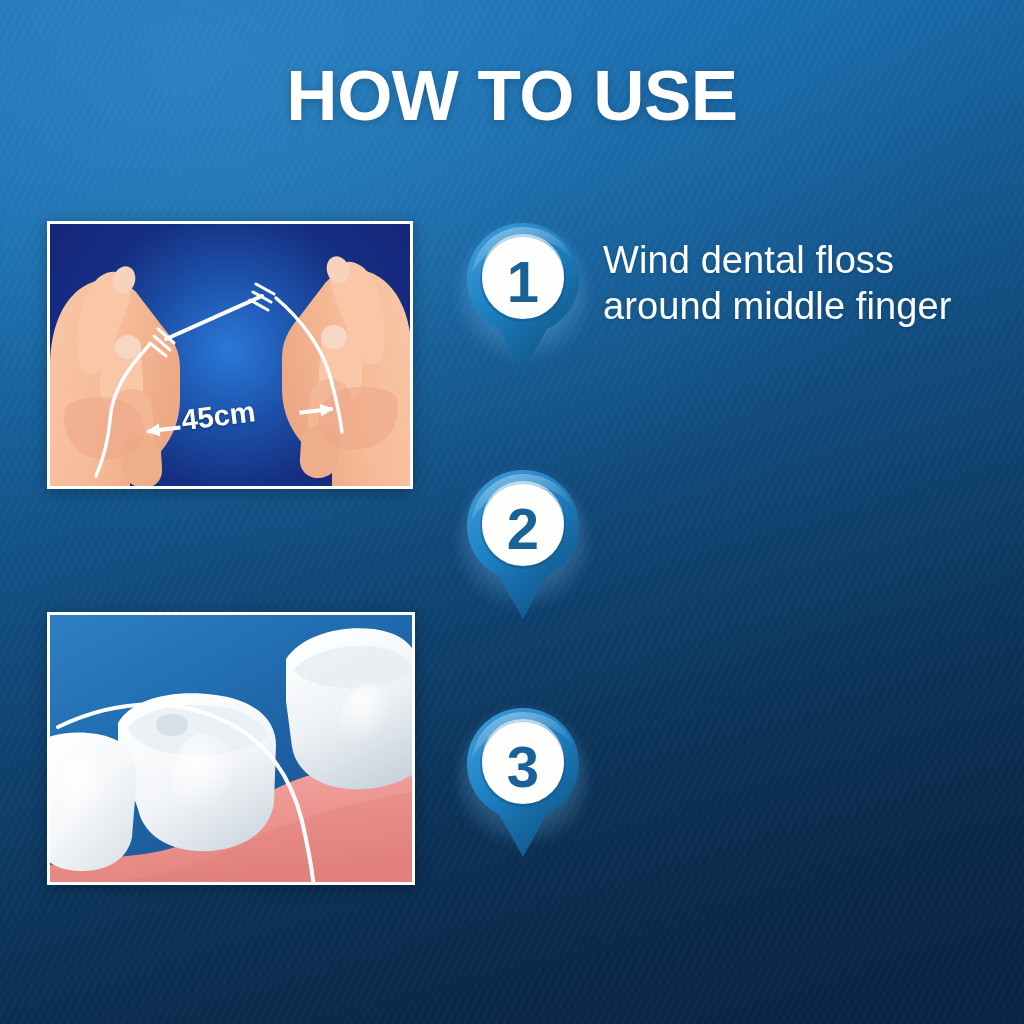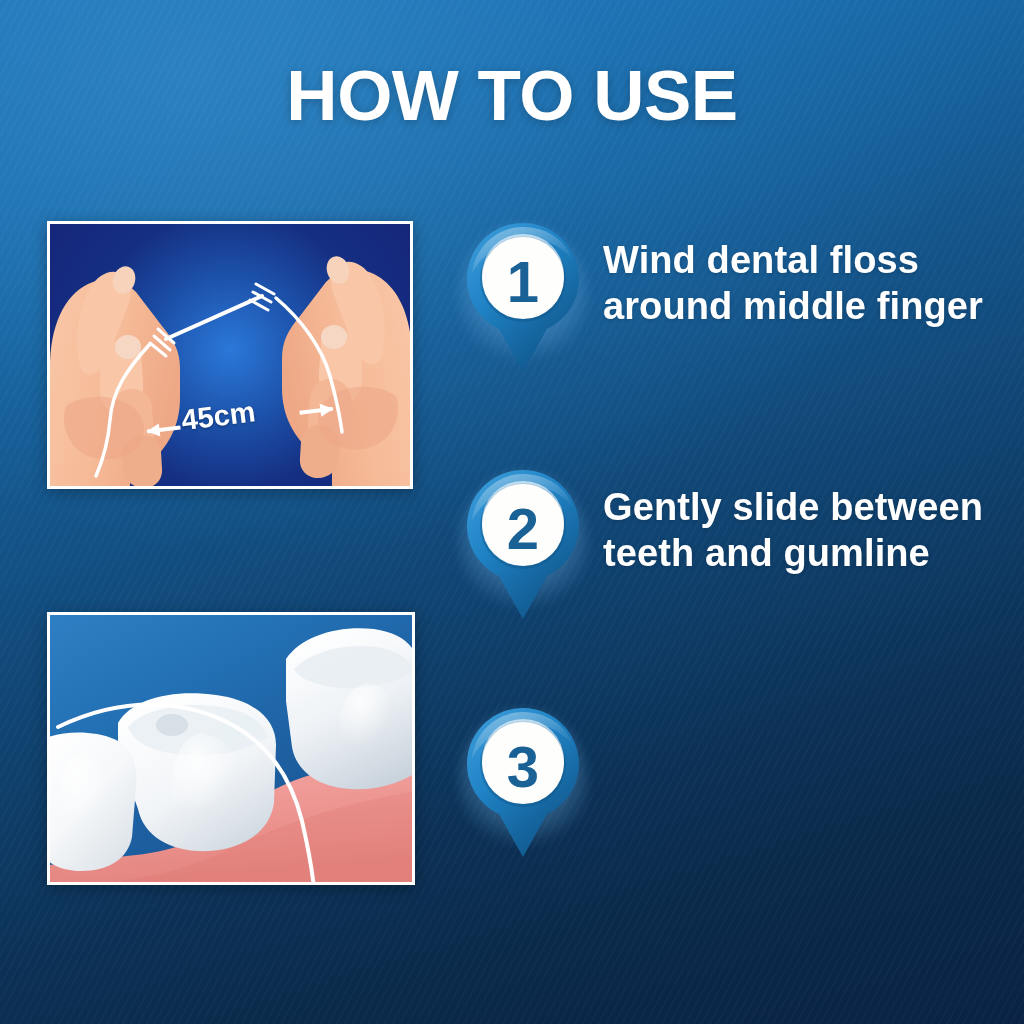--- a/index.html
+++ b/index.html
@@ -145,21 +145,21 @@
     font-size:58px;
     font-weight:bold;
     line-height:1;
     padding-bottom:3px;
     user-select:none;
   }
 
   .step-text {
     color:#ffffff;
     font-size:38px;
-    font-weight:bold;
+    font-weight:normal;
     line-height:1.22;
     letter-spacing:0.1px;
     padding-top:22px;
     text-shadow:0 1px 4px rgba(0,0,0,0.18);
     white-space:pre-line;
   }
   #step-3 .step-text { padding-top:14px; }
 </style>
 </head>
 <body>
@@ -384,22 +384,20 @@
                    C111 105 124 86 124 64 C124 33 99 8 68 8 Z" fill="url(#pinGrad2)"></path>
           <path d="M68 12 C42 12 20 32 17 58 C30 36 50 24 74 24 C92 24 108 32 118 46
                    C112 26 92 12 68 12 Z" fill="url(#glossGrad2)"></path>
           <circle cx="68" cy="64" r="43" fill="#0d4d7d" opacity="0.35"></circle>
           <circle cx="68" cy="63" r="41" fill="#fdfdfb"></circle>
           <circle cx="68" cy="60" r="41" fill="#ffffff" opacity="0.6"></circle>
         </svg>
       </div>
       <div class="num">2</div>
     </div>
-    <div class="step-text">Gently slide between
-teeth and gumline</div>
   </div>
 
   <div class="step" id="step-3">
     <div class="badge">
       <div class="glow"></div>
       <div class="pin">
         <svg width="136" height="165" viewBox="0 0 136 165" xmlns="http://www.w3.org/2000/svg">
           <defs>
             <linearGradient id="pinGrad3" x1="0.15" y1="0" x2="0.85" y2="1">
               <stop offset="0%" stop-color="#3a9bd9"></stop>

